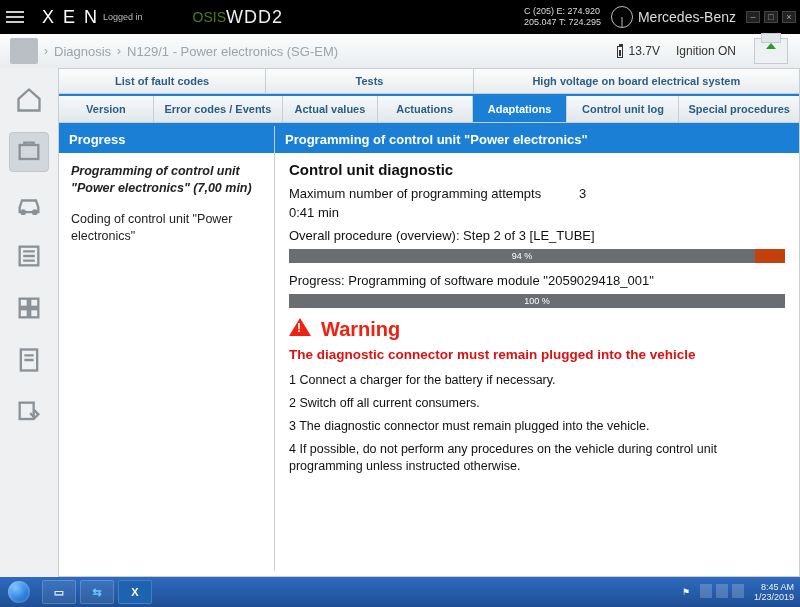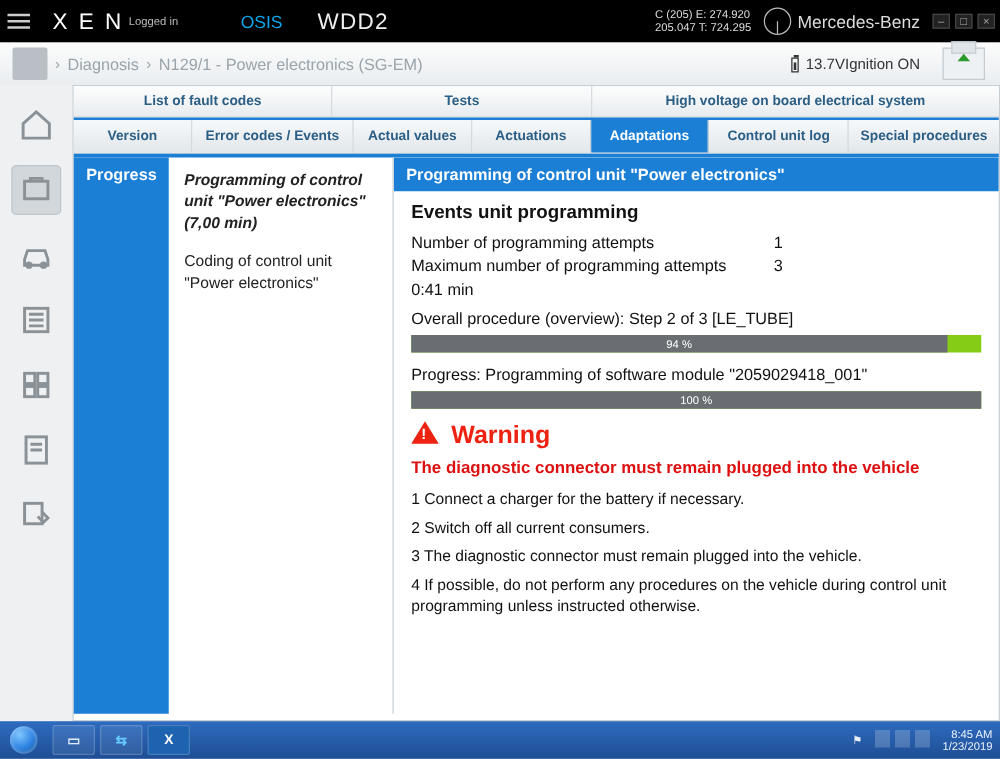--- a/index.html
+++ b/index.html
@@ -3,37 +3,37 @@
 <meta charset="utf-8">
 <style>
 * { margin:0; padding:0; box-sizing:border-box; font-family: Arial, Helvetica, sans-serif; }
 html, body { width:800px; height:607px; background:#c9d4da; overflow:hidden; }
 
 
 .hdr { position:absolute; top:0; left:0; right:0; height:34px; background:#000; color:#fff; display:flex; align-items:center; font-size:11px; }
 .hdr .hamb { width:30px; height:30px; margin-left:6px; display:flex; flex-direction:column; justify-content:center; gap:3px; }
 .hdr .hamb span { display:block; width:18px; height:2px; background:#ccc; }
 .hdr .logged { margin-left:4px; color:#bbb; font-size:9px; }
-.hdr .block1 { margin-left:50px; font-size:14px; color:#0ea5e9; }
-.hdr .wdd { margin-left:28px; font-size:18px; letter-spacing:1px; color:#eee; }
+.hdr .block1 { margin-left:50px; font-size:14px; color:#4d7c0f; }
+.hdr .wdd { font-size:18px; letter-spacing:1px; color:#eee; }
 .hdr .vin-nums { margin-left:auto; color:#ddd; font-size:9px; line-height:11px; text-align:left; }
 .hdr .mb-logo { margin-left:10px; display:flex; align-items:center; gap:5px; }
 .hdr .star { width:22px; height:22px; border:1px solid #bbb; border-radius:50%; position:relative; }
 .hdr .star::before { content:""; position:absolute; left:50%; top:50%; width:1px; height:10px; background:#bbb; transform-origin:top; transform:translate(-50%,0) rotate(0deg); box-shadow:0 0 #bbb; }
 .hdr .mb-txt { font-size:14px; color:#ddd; }
 .hdr .winbtns { margin-left:10px; margin-right:4px; display:flex; gap:4px; }
 .hdr .winbtns div { width:14px; height:12px; background:#222; border:1px solid #444; font-size:9px; color:#aaa; text-align:center; line-height:10px; }
 
 
 .bc { position:absolute; top:34px; left:0; right:0; height:34px; background:linear-gradient(#fcfcfc,#e9edf0); display:flex; align-items:center; }
 .bc .chip { width:28px; height:26px; margin-left:10px; background:#b9bfc4; border-radius:2px; }
 .bc .caret { color:#9aa4aa; margin:0 6px; font-size:12px; }
 .bc .crumb { color:#9aa4aa; font-size:13px; }
 .bc .volt { margin-left:auto; color:#333; font-size:12px; }
-.bc .ign { margin-left:0; color:#333; font-size:12px; }
+.bc .ign { margin-left:16px; color:#333; font-size:12px; }
 .bc .printer { margin-left:18px; margin-right:12px; width:34px; height:26px; background:#eef1f3; border:1px solid #c4ccd1; position:relative; }
 .bc .printer::before { content:""; position:absolute; left:6px; top:-6px; right:6px; height:8px; background:#dfe5e8; border:1px solid #c4ccd1; }
 .bc .printer .arrow { position:absolute; left:50%; top:4px; transform:translateX(-50%); width:0; height:0; border-left:5px solid transparent; border-right:5px solid transparent; border-bottom:6px solid #2a9a2a; }
 
 
 .side { position:absolute; left:0; top:68px; bottom:30px; width:58px; background:#eef0f1; }
 .side .ico { width:40px; height:40px; margin:12px auto; display:flex; align-items:center; justify-content:center; color:#8a9298; border:1px solid transparent; border-radius:4px; }
 .side .ico.sel { background:#d2d7db; border-color:#bfc5c9; }
 .side .ico svg { width:28px; height:28px; stroke:#8a9298; fill:none; stroke-width:2; }
 
@@ -45,34 +45,34 @@
 .tabrow.top .tab { flex:1; text-align:center; padding:6px 4px; font-size:11px; font-weight:bold; color:#2b5e85; background:linear-gradient(#fdfdfd,#e8ecef); border-right:1px solid #c8cfd4; }
 .tabrow.bot .tab { flex:1; text-align:center; padding:7px 4px; font-size:11px; font-weight:bold; color:#2b5e85; background:linear-gradient(#f6f9fb,#e2e7ea); border-right:1px solid #c8cfd4; position:relative; }
 .tabrow .tab:last-child { border-right:none; }
 .tabrow.bot .tab.active { background:#1b7fd6; color:#fff; }
 .tabrow.bot { border-top:2px solid #1b7fd6; }
 .tabrow.bot::after { content:""; display:block; }
 .tabbar-underline { height:3px; background:#1b7fd6; }
 
 
 .cols { display:flex; height:calc(100% - 62px); }
-.col-left { width:256px; border-right:1px solid #c8cfd4; display:flex; flex-direction:row; }
+.col-left { width:216px; border-right:1px solid #c8cfd4; display:flex; flex-direction:column; }
 .col-left .sec-hd { background:#1b7fd6; color:#fff; font-weight:bold; font-size:13px; padding:6px 10px; }
 .col-left .body { padding:10px 12px; font-size:12.5px; color:#222; }
 .col-left .body .cur { font-style:italic; font-weight:bold; margin-bottom:14px; line-height:1.35; }
 .col-left .body .next { line-height:1.35; }
 
 .col-right { flex:1; display:flex; flex-direction:column; overflow:hidden; }
 .col-right .sec-hd { background:#1b7fd6; color:#fff; font-weight:bold; font-size:13px; padding:6px 10px; }
 .col-right .body { padding:8px 14px 12px; font-size:13px; color:#111; overflow:auto; flex:1; }
 .col-right h3 { font-size:15px; font-weight:bold; margin-bottom:8px; }
 .kv { display:flex; margin:4px 0; }
 .kv .k { width:290px; }
 .kv .v { width:80px; }
-.pbar { height:14px; background:#84cc16; margin:6px 0 10px; position:relative; }
+.pbar { height:14px; background:#c2410c; margin:6px 0 10px; position:relative; }
 .pbar .fill { background:#6a6e72; height:100%; position:relative; }
 .pbar .lbl { position:absolute; left:50%; top:0; transform:translateX(-50%); color:#fff; font-size:9px; line-height:14px; }
 .warning-row { display:flex; gap:10px; color:#e21; margin:8px 0 6px; }
 .warning-row .tri { width:0;height:0;border-left:11px solid transparent;border-right:11px solid transparent;border-bottom:18px solid transparent; position:relative; }
 .warning-row .tri::before { content:""; position:absolute; left:-11px; top:0; width:0;height:0;border-left:11px solid transparent;border-right:11px solid transparent;border-bottom:18px solid #e21; }
 .warning-row .tri::after { content:"!"; position:absolute; left:-3px; top:3px; color:#fff; font-weight:bold; font-size:12px; }
 .warning-row .wt { font-size:20px; font-weight:bold; }
 .redline { color:#d11; font-weight:bold; font-size:13.5px; margin:4px 0 10px; }
 .note { font-size:12.5px; margin:6px 0; line-height:1.35; }
 .step { font-size:12.5px; margin:6px 0; line-height:1.35; }
@@ -200,25 +200,21 @@
       <div class="sec-hd">Progress</div>
       <div class="body">
         <div class="cur">Programming of control unit "Power electronics" (7,00 min)</div>
         <div class="next">Coding of control unit "Power electronics"</div>
       </div>
     </div>
 
     <div class="col-right">
       <div class="sec-hd">Programming of control unit "Power electronics"</div>
       <div class="body">
-        <h3>Events unit programming</h3>
-        <div class="kv">
-          <div class="k">Number of programming attempts</div>
-          <div class="v">1</div>
-        </div>
+        <h3>Control unit diagnostic</h3>
         <div class="kv">
           <div class="k">Maximum number of programming attempts</div>
           <div class="v">3</div>
         </div>
         <div class="kv">
           <div class="v">0:41 min</div>
         </div>
 
         <div style="margin-top:8px">Overall procedure (overview): Step 2 of 3 [LE_TUBE]</div>
         <div class="pbar">

